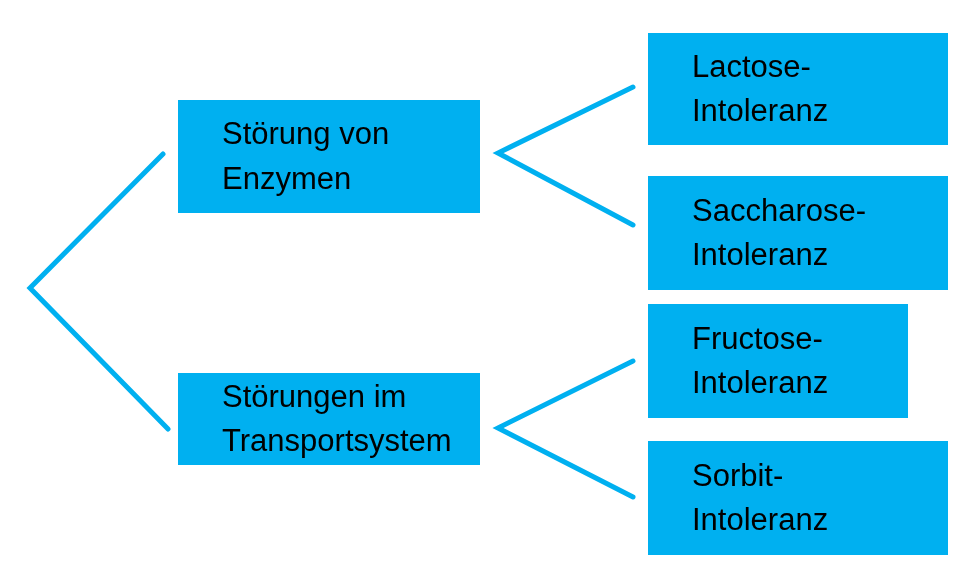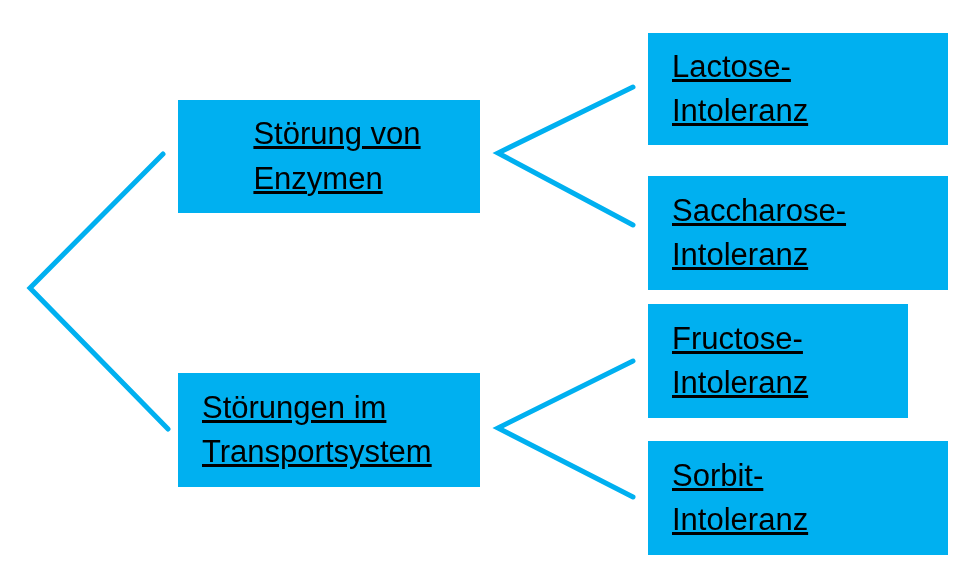--- a/index.html
+++ b/index.html
@@ -33,31 +33,30 @@
     stroke-linejoin: miter;
   }
   .node {
     position: absolute;
     background: var(--accent);
     display: flex;
     align-items: center;
   }
   .node-label {
     display: block;
-    padding-left: 24px;
+    padding-left: 44px;
     padding-right: 8px;
     font-size: 31px;
     line-height: 1.42;
     color: var(--text);
     white-space: pre-line;
-    text-decoration: underline;
   }
   
-  .node.branch-1 { left: 178px; top: 100px; width: 302px; height: 113px; justify-content: center; }
-  .node.branch-2 { left: 178px; top: 373px; width: 302px; height: 114px; }
+  .node.branch-1 { left: 178px; top: 100px; width: 302px; height: 113px; }
+  .node.branch-2 { left: 178px; top: 373px; width: 302px; height: 92px; }
   
   .node.leaf-1 { left: 648px; top: 33px;  width: 300px; height: 112px; }
   .node.leaf-2 { left: 648px; top: 176px; width: 300px; height: 114px; }
   .node.leaf-3 { left: 648px; top: 304px; width: 260px; height: 114px; }
   .node.leaf-4 { left: 648px; top: 441px; width: 300px; height: 114px; }
 </style>
 </head>
 <body>
 
 <div class="canvas">

